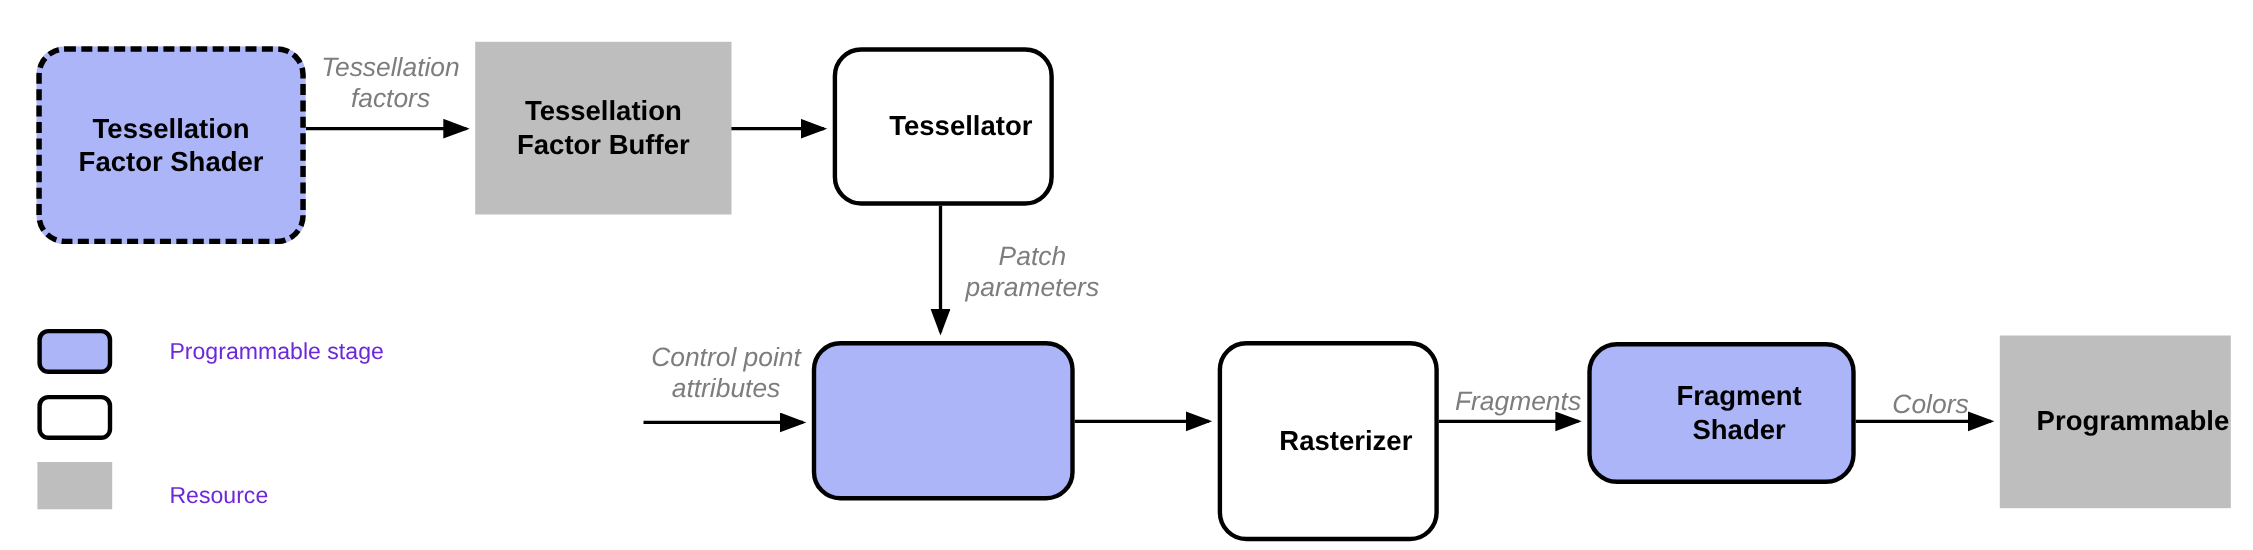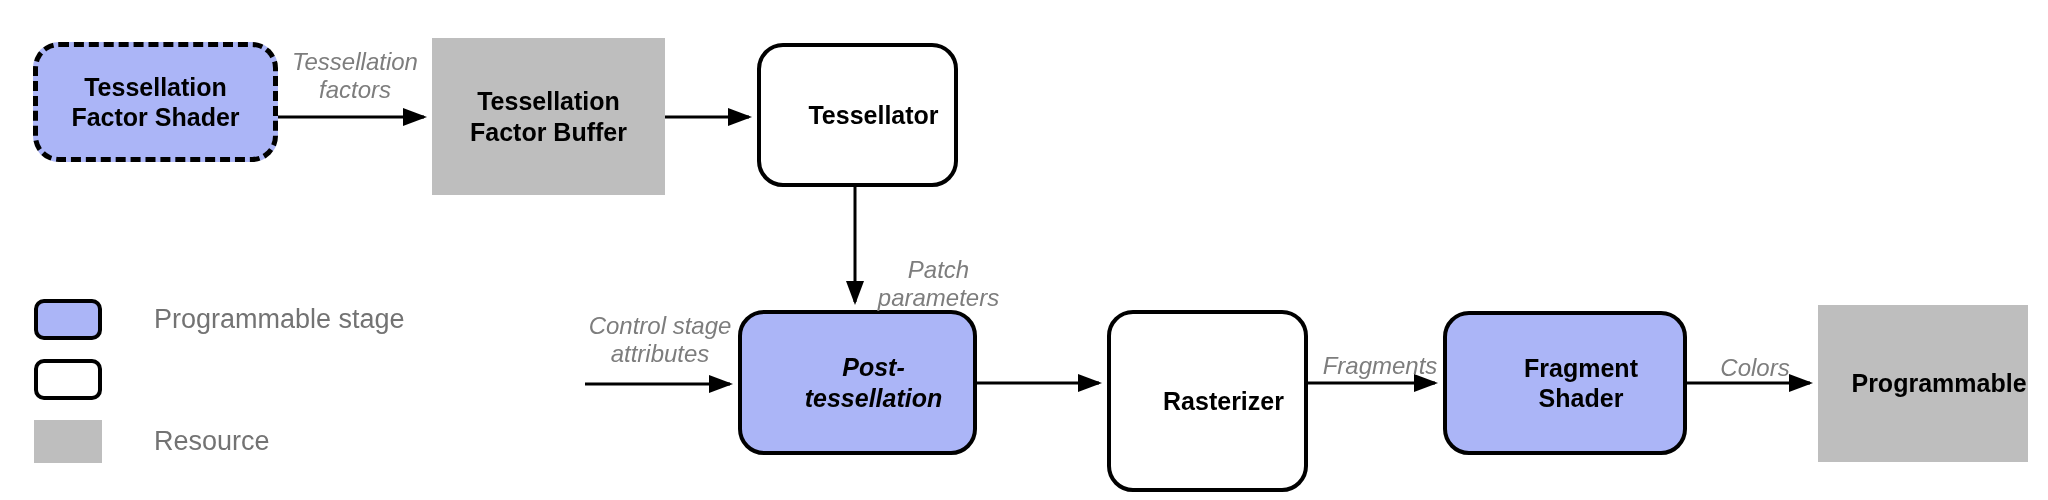--- a/index.html
+++ b/index.html
@@ -54,21 +54,21 @@
   .legend-row{position:absolute;left:0;display:flex;align-items:center;}
   .legend-swatch{
     width:68px;height:41px;
     box-sizing:border-box;
     margin-right:52px;
     flex:none;
   }
   .legend-swatch.programmable{background:var(--programmable-fill);border:4px solid #000;border-radius:10px;}
   .legend-swatch.fixed{background:var(--fixed-fill);border:4px solid #000;border-radius:10px;}
   .legend-swatch.resource{background:var(--resource-fill);height:43px;}
-  .legend-label{font-size:27px;color:#737373;white-space:nowrap;}
+  .legend-label{font-size:21px;color:#6d28d9;white-space:nowrap;}
   .pt-line1{font-style:italic;}
 </style>
 </head>
 <body>
 
 <div id="canvas">
 
   <svg id="arrow-layer" width="2048" height="500">
     <defs>
       <marker id="ah" markerWidth="9" markerHeight="8" refX="7" refY="3" orient="auto" markerUnits="strokeWidth">
@@ -77,57 +77,56 @@
     </defs>
     <line x1="278" y1="117" x2="424" y2="117" marker-end="url(#ah)"></line>
     <line x1="635" y1="117" x2="749" y2="117" marker-end="url(#ah)"></line>
     <line x1="855" y1="187" x2="855" y2="302" marker-end="url(#ah)"></line>
     <line x1="585" y1="384" x2="730" y2="384" marker-end="url(#ah)"></line>
     <line x1="977" y1="383" x2="1099" y2="383" marker-end="url(#ah)"></line>
     <line x1="1308" y1="383" x2="1435" y2="383" marker-end="url(#ah)"></line>
     <line x1="1687" y1="383" x2="1810" y2="383" marker-end="url(#ah)"></line>
   </svg>
 
-  <div class="node node-programmable dashed" style="left:33px;top:42px;width:245px;height:120px;padding:0 16px;">Tessellation Factor Shader</div>
+  <div class="node node-programmable dashed" style="left:33px;top:42px;width:245px;height:180px;padding:0 16px;">Tessellation Factor Shader</div>
 
   <div class="node node-resource" style="left:432px;top:38px;width:233px;height:157px;padding:0 6px;">Tessellation Factor Buffer</div>
 
   <div class="node node-fixed" style="left:757px;top:43px;width:201px;height:144px;">Tessellator</div>
 
   <div class="node node-programmable" style="left:738px;top:310px;width:239px;height:145px;flex-direction:column;">
-    <span class="pt-line1">Post-tessellation</span>
   </div>
 
   <div class="node node-fixed" style="left:1107px;top:310px;width:201px;height:182px;">Rasterizer</div>
 
-  <div class="node node-programmable" style="left:1443px;top:311px;width:244px;height:144px;">Fragment Shader</div>
+  <div class="node node-programmable" style="left:1443px;top:311px;width:244px;height:129px;border-radius:27px;">Fragment Shader</div>
 
   <div class="node node-resource" style="left:1818px;top:305px;width:210px;height:157px;">Programmable</div>
 
   <div class="edge-label" style="left:265px;top:48px;width:180px;">Tessellation
 factors</div>
 
-  <div class="edge-label" style="left:866px;top:220px;width:145px;margin-top:36px;">Patch
+  <div class="edge-label" style="left:866px;top:220px;width:145px;">Patch
 parameters</div>
 
-  <div class="edge-label" style="left:570px;top:312px;width:180px;">Control stage
+  <div class="edge-label" style="left:570px;top:312px;width:180px;">Control point
 attributes</div>
 
 
   <div class="edge-label" style="left:1310px;top:352px;width:140px;">Fragments</div>
 
   <div class="edge-label" style="left:1690px;top:354px;width:130px;">Colors</div>
 
   <div class="legend">
     <div class="legend-row" style="top:0;">
       <div class="legend-swatch programmable"></div>
       <div class="legend-label">Programmable stage</div>
     </div>
     <div class="legend-row" style="top:60px;">
       <div class="legend-swatch fixed"></div>
     </div>
-    <div class="legend-row" style="top:121px;">
+    <div class="legend-row" style="top:121px;align-items:flex-end;">
       <div class="legend-swatch resource"></div>
       <div class="legend-label">Resource</div>
     </div>
   </div>
 
 </div>
 
 </body></html>

